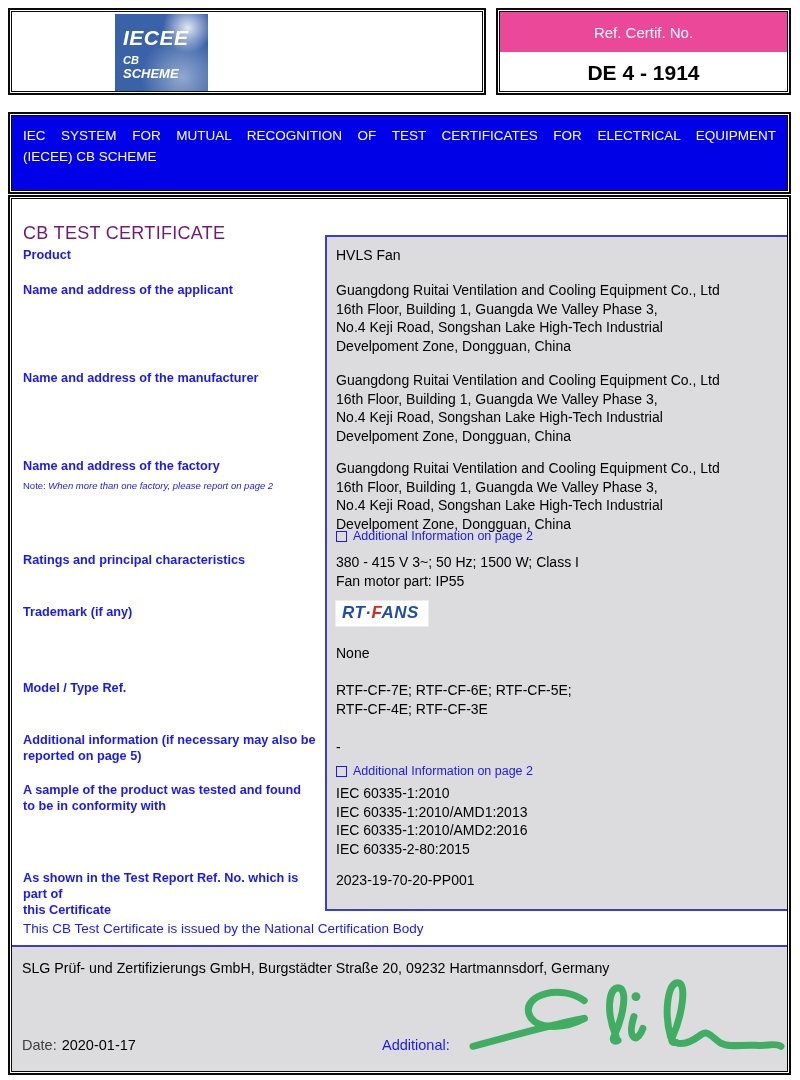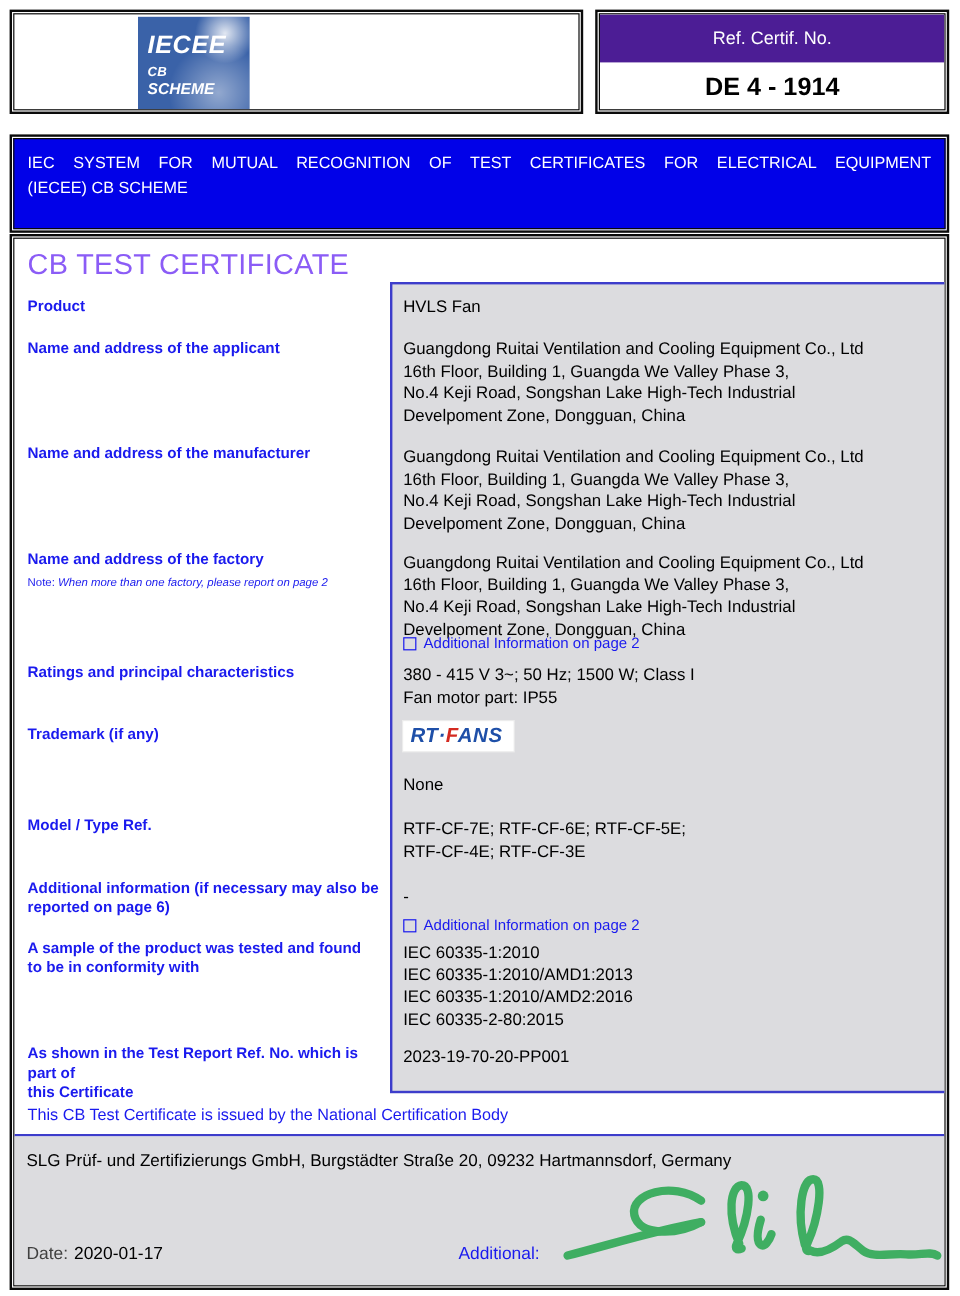--- a/index.html
+++ b/index.html
@@ -29,36 +29,36 @@
       #3a62a8;
     color: #fff; font-style: italic; font-weight: bold; padding: 12px 0 0 8px;
   }
   .iecee-title { font-size: 21px; letter-spacing: 0.5px; }
   .iecee-cb { font-size: 11px; margin-top: 4px; }
   .iecee-scheme { font-size: 13px; }
 
   
   .ref-box { left: 496px; top: 8px; width: 295px; height: 87px; }
   .ref-head {
-    height: 40px; background: #4c1d95; color: #fff;
+    height: 40px; background: #ec4899; color: #fff;
     display: flex; align-items: center; justify-content: center; font-size: 15px;
   }
   .ref-val {
     height: 41px; display: flex; align-items: center; justify-content: center;
     font-size: 21px; font-weight: bold; color: #000;
   }
 
   
   .banner-box { left: 8px; top: 112px; width: 783px; height: 82px; }
   .banner-box > .inner { background: #0101e8; color: #fff; padding: 10px 11px; font-size: 13.5px; line-height: 1.55; }
   .banner-l1 { text-align: justify; text-align-last: justify; }
 
   
   .main-box { left: 8px; top: 195px; width: 783px; height: 880px; }
-  .cert-title { position: absolute; left: 11px; top: 8px; color: #8b5cf6; font-size: 24px; letter-spacing: 0.3px; }
+  .cert-title { position: absolute; left: 11px; top: 24px; color: #701a75; font-size: 18px; letter-spacing: 0.3px; }
 
   .fld {
     position: absolute; left: 11px; width: 302px; color: #1a1aee;
     font-size: 12.7px; font-weight: bold; line-height: 16px; white-space: pre-line;
   }
   .fld-note { position: absolute; left: 11px; top: 281px; color: #1a1aee; font-size: 9.5px; font-weight: normal; }
   .fld-note i { font-style: italic; }
 
   .value-panel {
     position: absolute; left: 313px; top: 36px; width: 472px; height: 676px;
@@ -129,21 +129,21 @@
       <div class="fld" style="top:83px">Name and address of the applicant</div>
       <div class="fld" style="top:171px">Name and address of the manufacturer</div>
       <div class="fld" style="top:259px">Name and address of the factory</div>
       <div class="fld-note">
         <span>Note: </span><i>When more than one factory, please report on page 2</i>
       </div>
       <div class="fld" style="top:353px">Ratings and principal characteristics</div>
       <div class="fld" style="top:405px">Trademark (if any)</div>
       <div class="fld" style="top:481px">Model / Type Ref.</div>
       <div class="fld" style="top:533px">Additional information (if necessary may also be
-reported on page 6)</div>
+reported on page 5)</div>
       <div class="fld" style="top:583px">A sample of the product was tested and found
 to be in conformity with</div>
       <div class="fld" style="top:671px">As shown in the Test Report Ref. No. which is part of
 this Certificate</div>
 
       <div class="value-panel">
         <div class="val" style="top:9px">HVLS Fan</div>
         <div class="val" style="top:44px">Guangdong Ruitai Ventilation and Cooling Equipment Co., Ltd
 16th Floor, Building 1, Guangda We Valley Phase 3,
 No.4 Keji Road, Songshan Lake High-Tech Industrial

